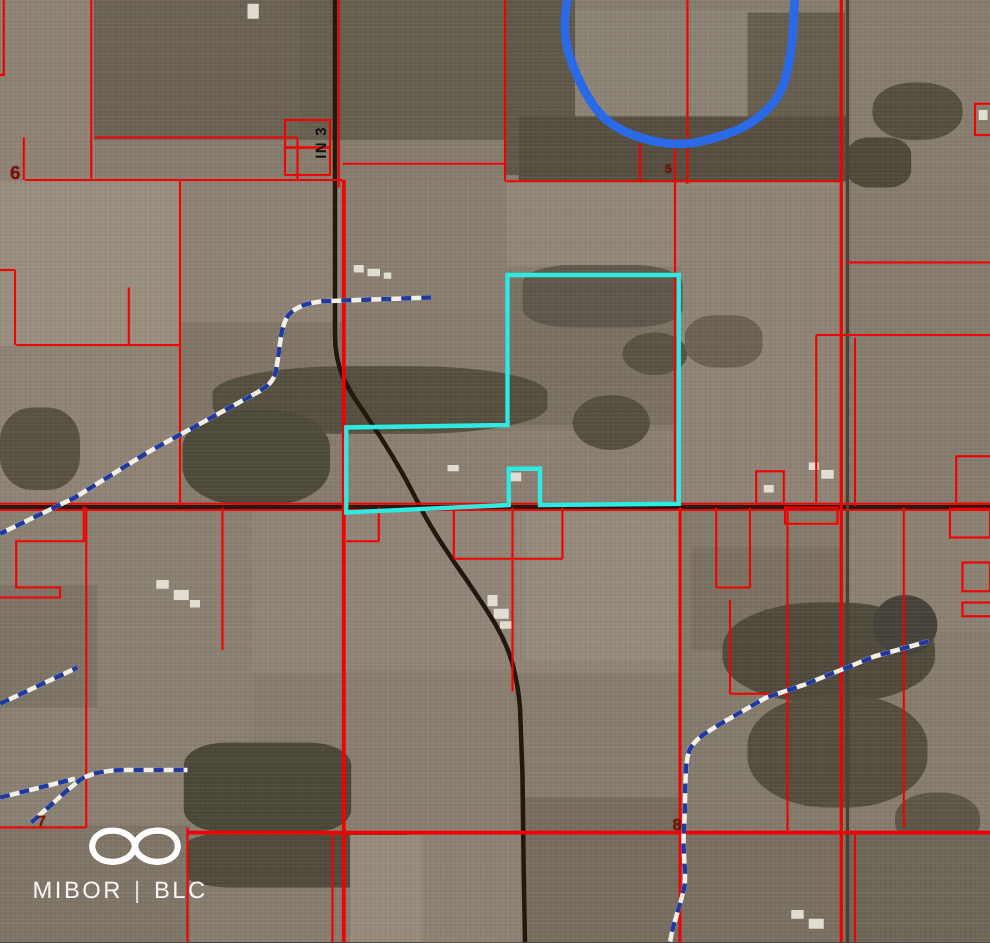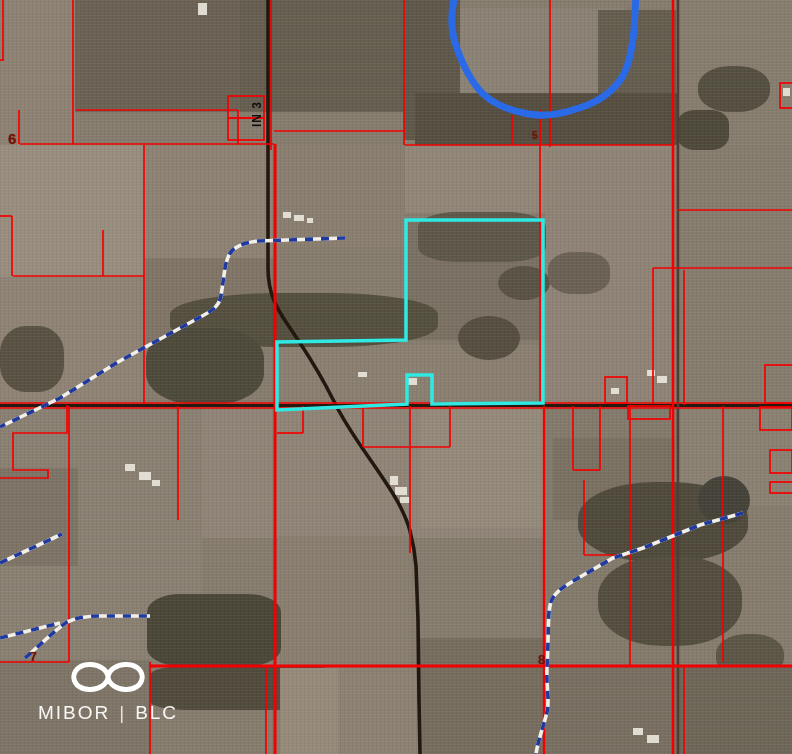--- a/index.html
+++ b/index.html
@@ -17,21 +17,21 @@
   .mlabel{position:absolute;font-weight:700;color:#7c1004;line-height:1;
           font-family:"Liberation Sans",sans-serif;text-shadow:0 0 1px rgba(60,0,0,.6);}
   .lbl-6{left:8px;top:131px;font-size:15px;}
   .lbl-7{left:30px;top:651px;font-size:12px;}
   .lbl-8{left:538px;top:653px;font-size:13px;}
   .lbl-5{left:532px;top:131px;font-size:10px;}
   .lbl-in3{left:236px;top:107px;width:44px;height:14px;font-size:12px;color:#101010;
            letter-spacing:1px;text-align:center;transform:rotate(-90deg);text-shadow:none;}
   .watermark{position:absolute;left:26px;top:656px;width:164px;color:#fbfbfb;text-align:center;}
   .watermark .inf{display:block;margin:0 auto 4px auto;width:94px;height:42px;}
-  .brand{display:flex;justify-content:center;gap:9px;font-size:19px;letter-spacing:2px;
+  .brand{display:flex;justify-content:flex-start;gap:9px;font-size:19px;letter-spacing:2px;
          font-weight:400;opacity:.97;}
   .brand .bar{font-weight:300;opacity:.85;}
 </style>
 </head>
 <body>
 
 <div class="frame">
 
   <div id="patches">
       <div class="patch" style="left: 0px; top: 0px; width: 76px; height: 145px; background: rgb(141, 130, 115);"></div>

